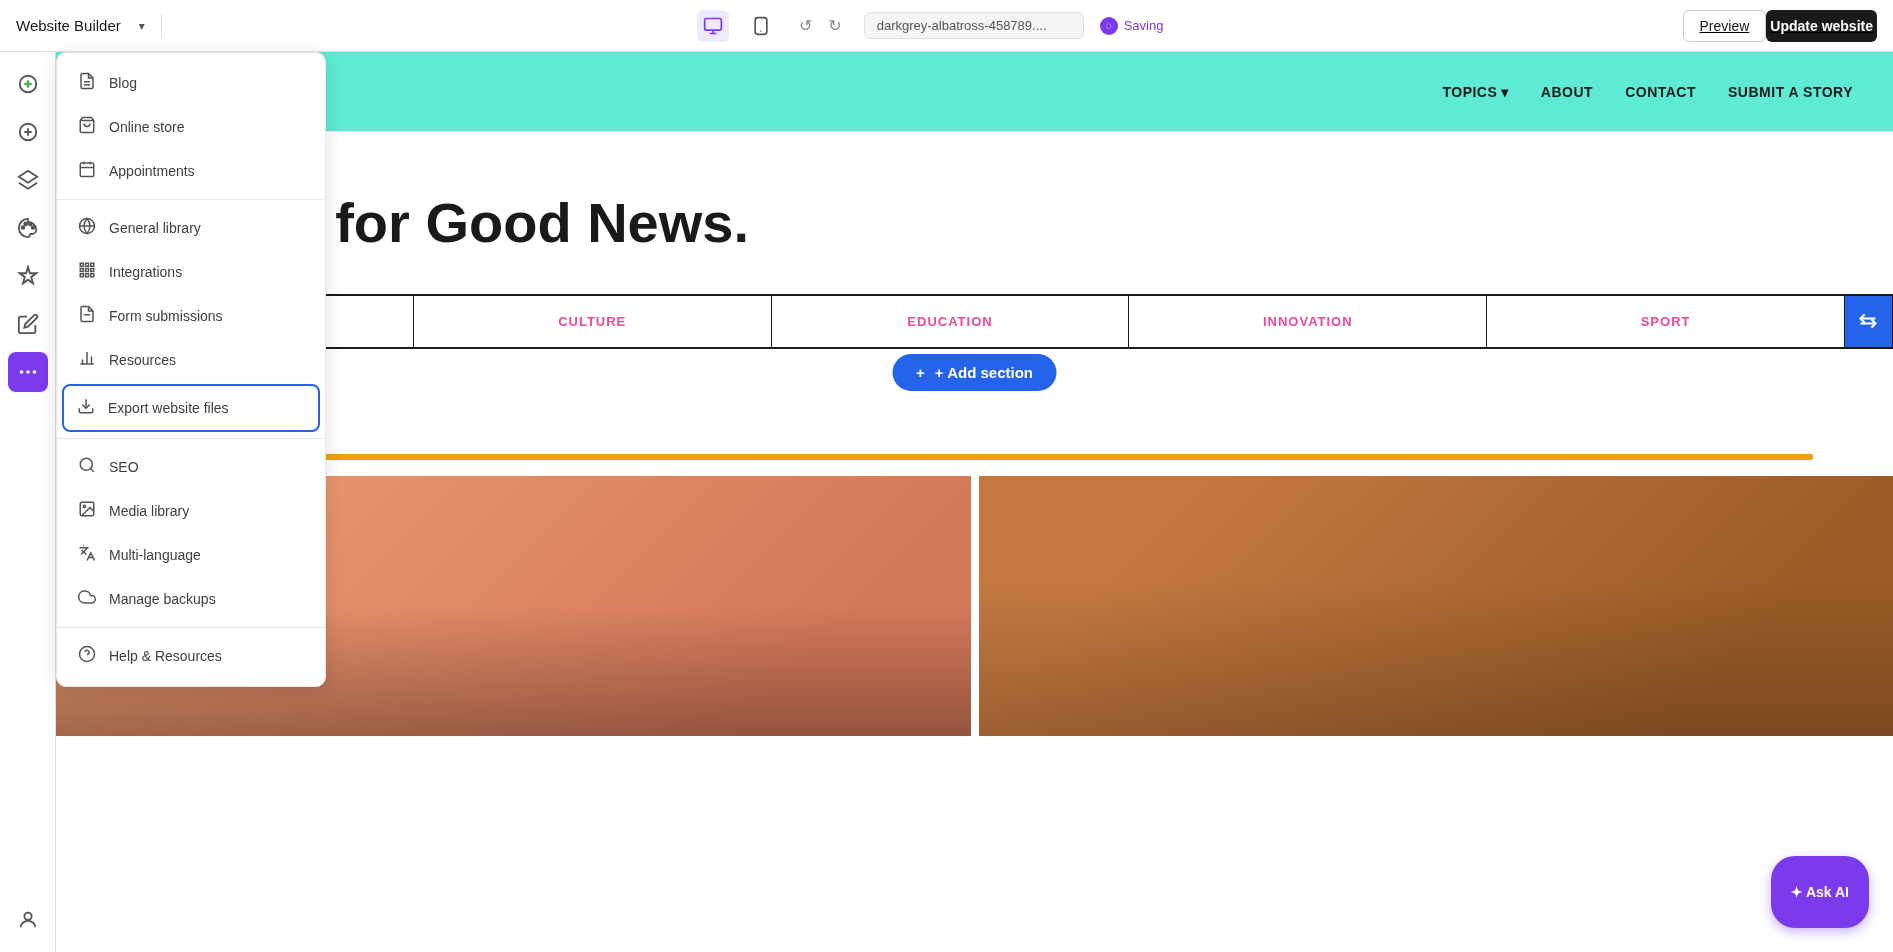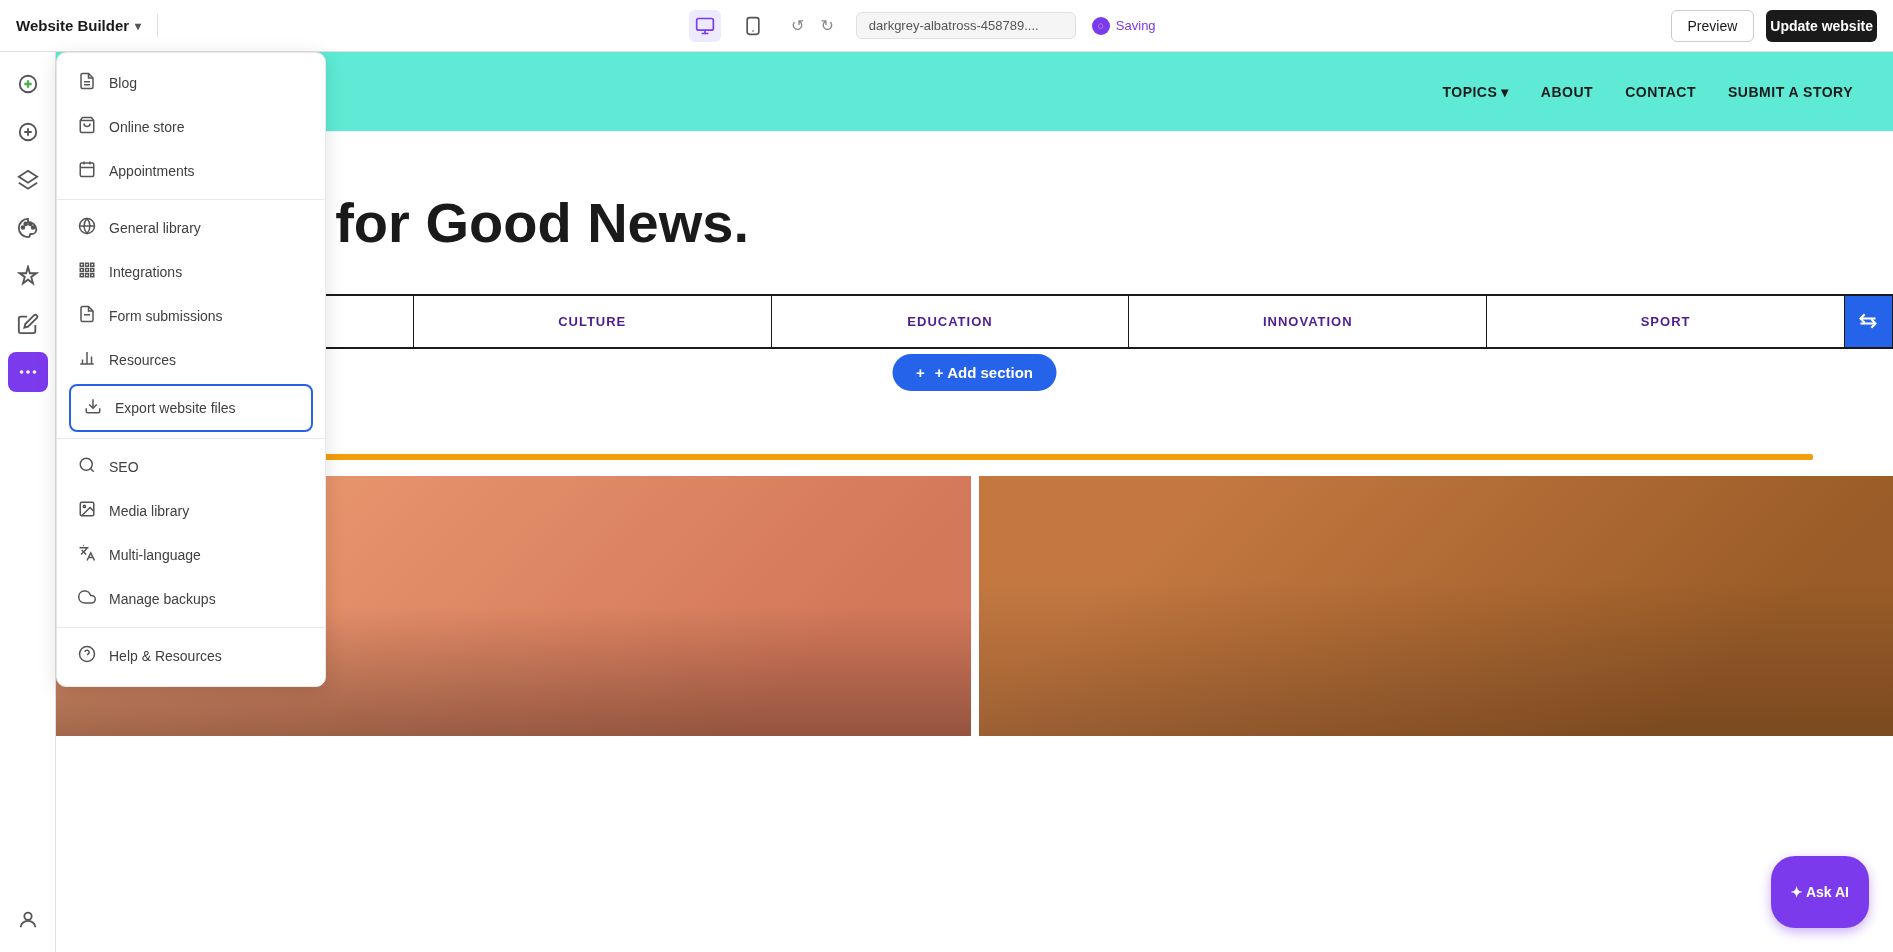--- a/index.html
+++ b/index.html
@@ -13,22 +13,22 @@
       display: flex;
       align-items: center;
       padding: 0 16px;
       position: fixed;
       top: 0; left: 0; right: 0;
       z-index: 100;
     }
     .top-bar-left {
       display: flex;
       align-items: center;
-      gap: 6px;
-      font-weight: 700;
+      gap: 18px;
+      font-weight: 400;
       font-size: 15px;
       color: #1a1a1a;
       text-align: right;
     }
     .top-bar-left .chevron { font-size: 12px; color: #555; }
     .top-bar-divider { width: 1px; height: 24px; background: #e0e0e0; margin: 0 16px; }
     .top-bar-center {
       flex: 1;
       display: flex;
       justify-content: center;
@@ -86,21 +86,21 @@
       background: #7c3aed;
       display: flex;
       align-items: center;
       justify-content: center;
       color: white;
       font-size: 10px;
     }
     .top-bar-right {
       display: flex;
       align-items: center;
-      gap: 12px;
+      text-decoration: underline;
     }
     .preview-btn {
       background: none;
       border: 1px solid #ccc;
       border-radius: 6px;
       padding: 7px 16px;
       font-size: 14px;
       font-weight: 500;
       cursor: pointer;
       color: #1a1a1a;
@@ -169,21 +169,21 @@
       padding: 11px 20px;
       cursor: pointer;
       font-size: 14px;
       color: #404040;
       position: relative;
       text-align: right;
     }
     .menu-item.highlighted {
       border: 2.5px solid #2563eb;
       border-radius: 8px;
-      margin: 2px 12px;
+      margin: 2px 5px;
       padding: 11px 12px;
       background: #fff;
     }
     .menu-divider {
       height: 1px;
       background: #e8e8e8;
       margin: 6px 0;
     }
     .menu-icon {
       font-size: 16px;
@@ -260,21 +260,21 @@
       border-left: none;
       overflow: hidden;
     }
     .tab-item {
       flex: 1;
       padding: 18px 20px;
       text-align: center;
       font-size: 13px;
       font-weight: 700;
       letter-spacing: 1px;
-      color: #4c1d95;
+      color: #ec4899;
       border-right: 1px solid #1a1a1a;
       cursor: pointer;
       text-transform: uppercase;
     }
     .tab-item:last-child { border-right: none; }
 
     
     .add-section-btn {
       position: absolute;
       bottom: -20px;

